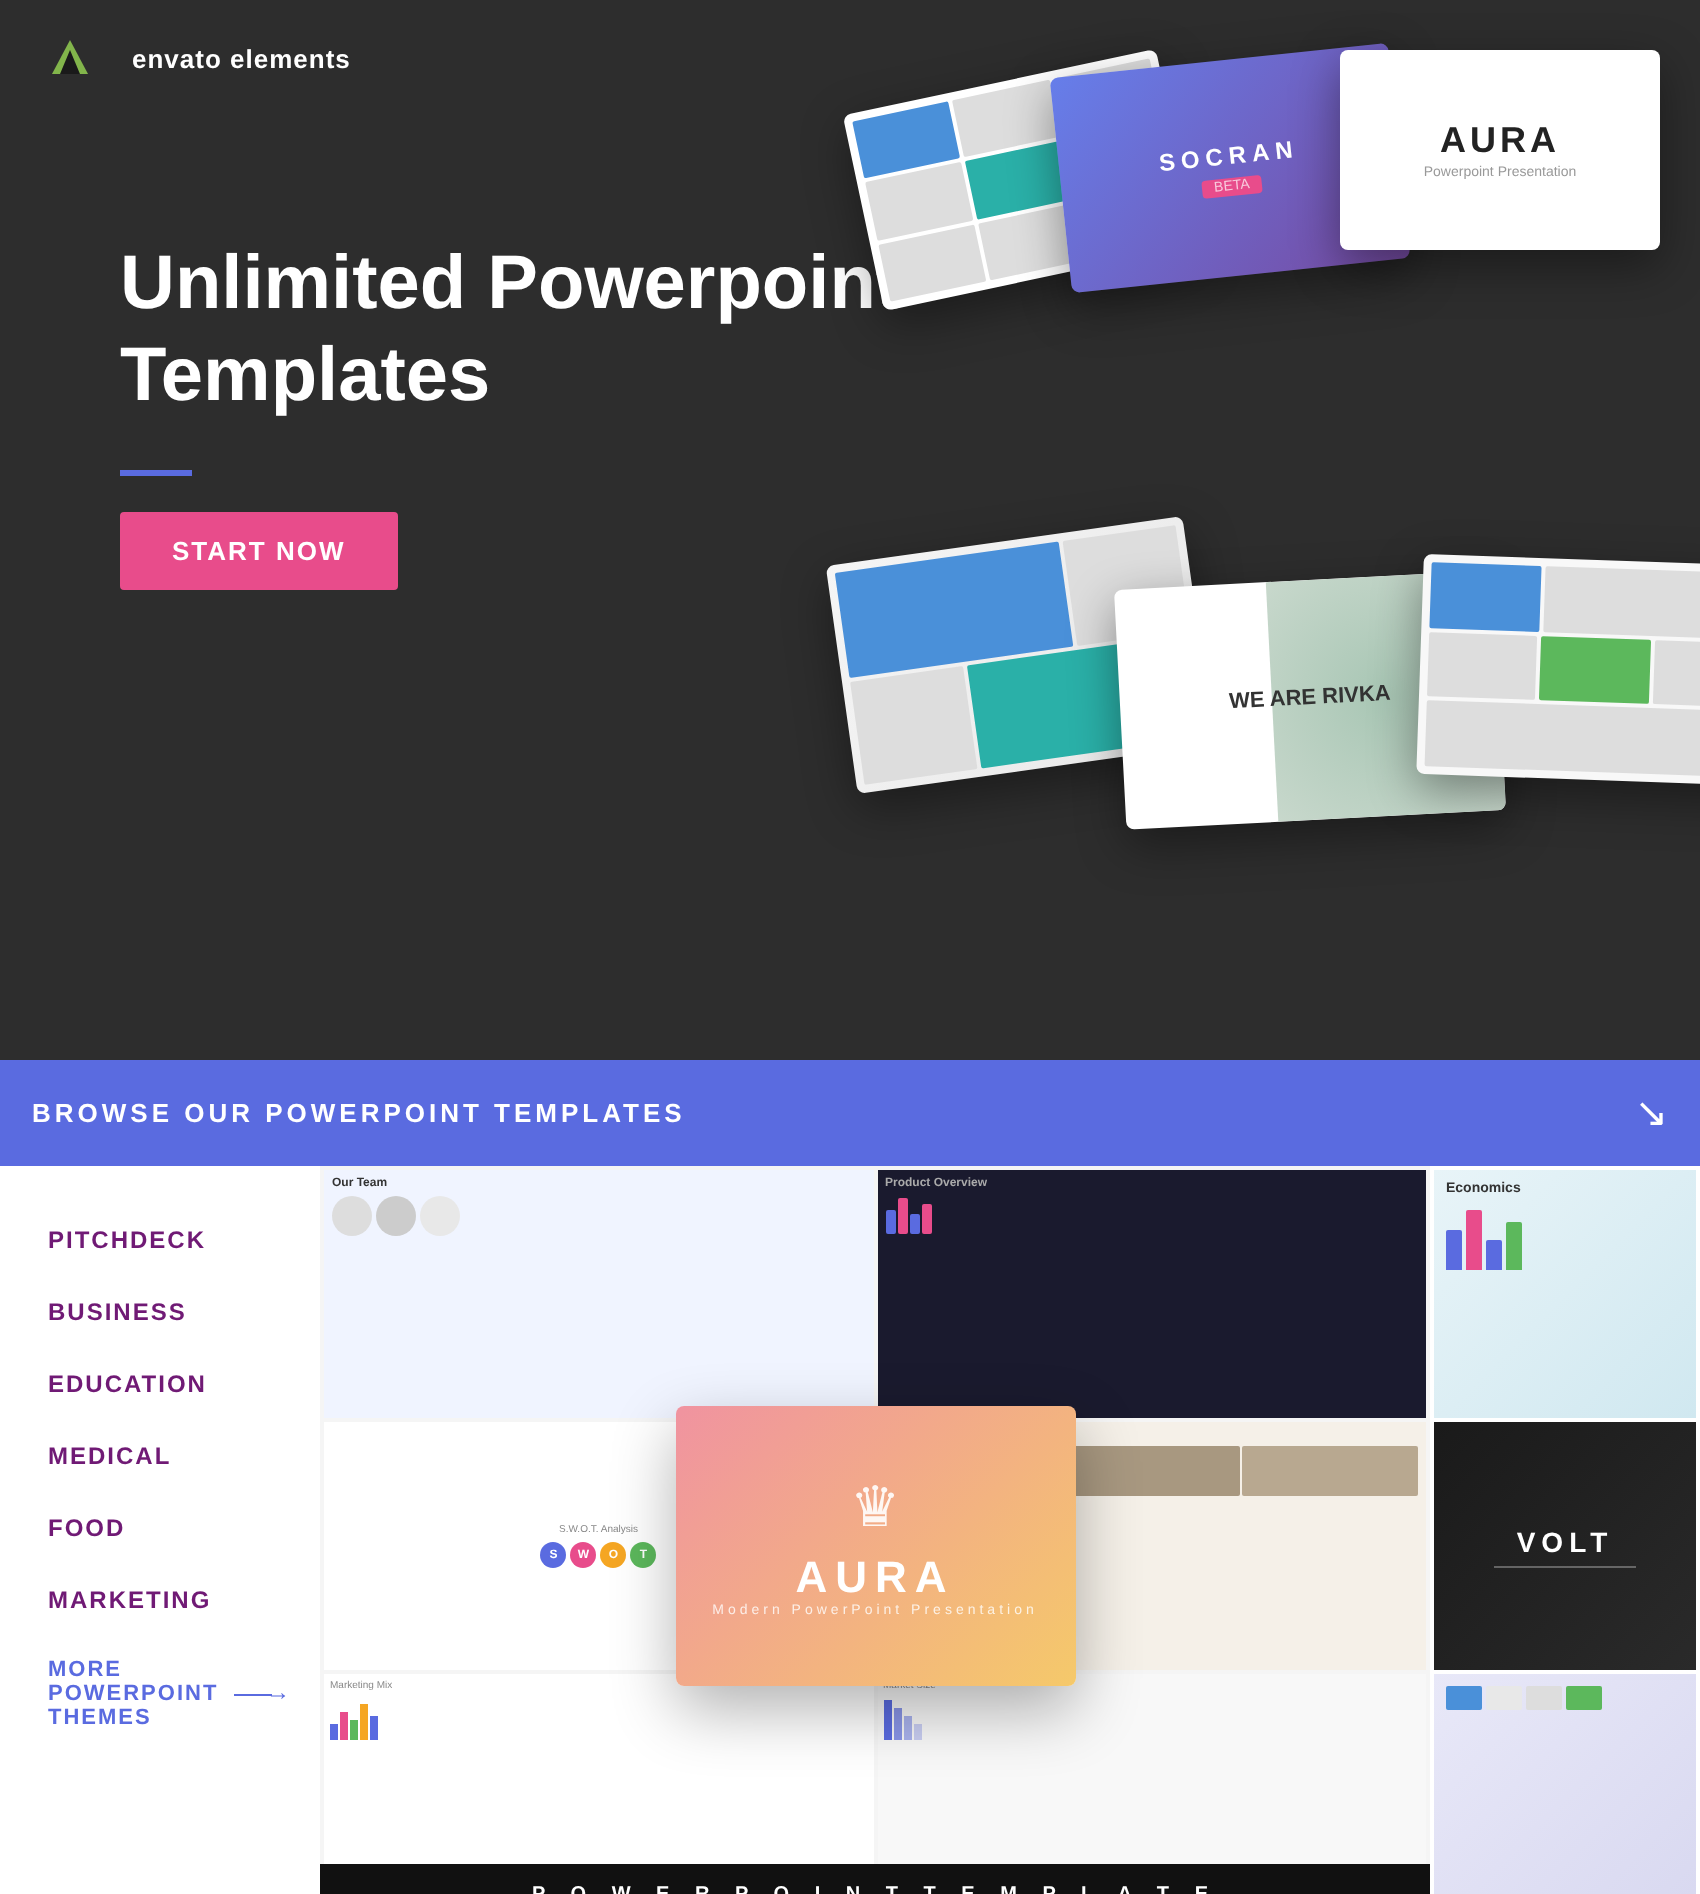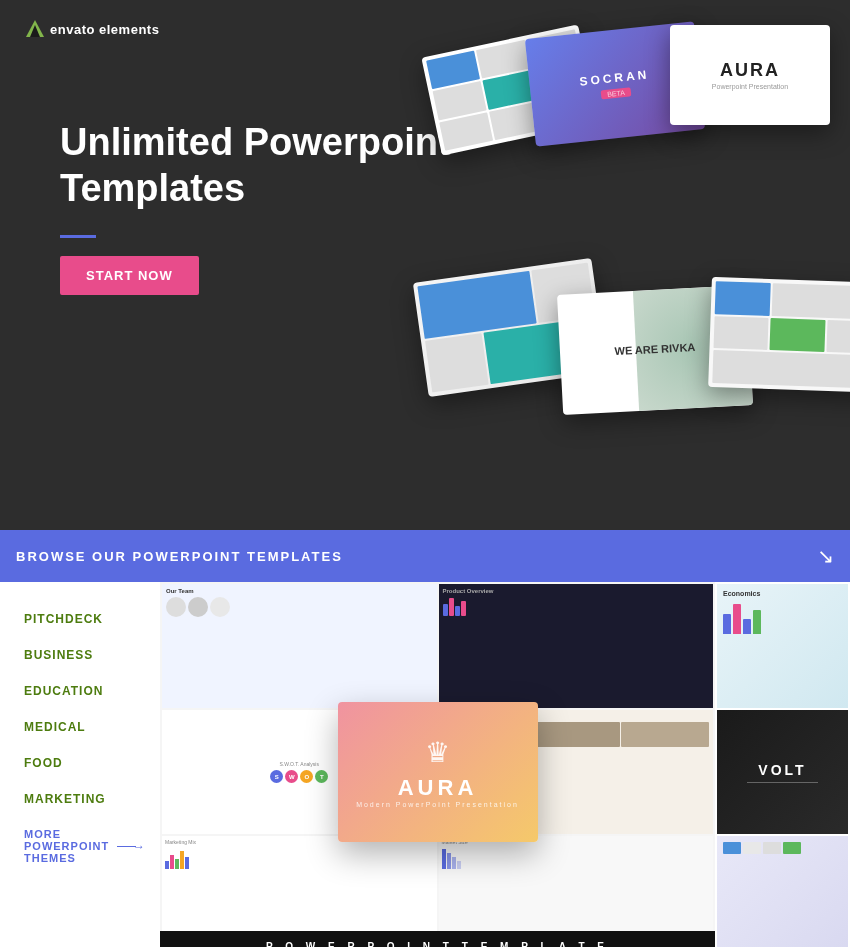--- a/index.html
+++ b/index.html
@@ -14,21 +14,21 @@
       overflow: hidden;
     }
     .hero-nav {
       display: flex;
       align-items: center;
       padding: 18px 24px;
     }
     .logo-area {
       display: flex;
       align-items: center;
-      gap: 4px;
+      gap: 20px;
     }
     .logo-icon {
       width: 22px;
       height: 22px;
     }
     .logo-text {
       color: #fff;
       font-size: 13px;
       font-weight: 400;
       letter-spacing: 0.5px;
@@ -152,21 +152,21 @@
     
     .categories-sidebar {
       width: 160px;
       padding: 30px 24px;
       flex-shrink: 0;
       background: #fff;
     }
     .cat-item {
       font-size: 12px;
       font-weight: 700;
-      color: #4d7c0f;
+      color: #701a75;
       text-transform: uppercase;
       letter-spacing: 1px;
       margin-bottom: 22px;
       cursor: pointer;
     }
     .cat-more {
       font-size: 11px;
       font-weight: 700;
       color: #5a6be0;
       text-transform: uppercase;

